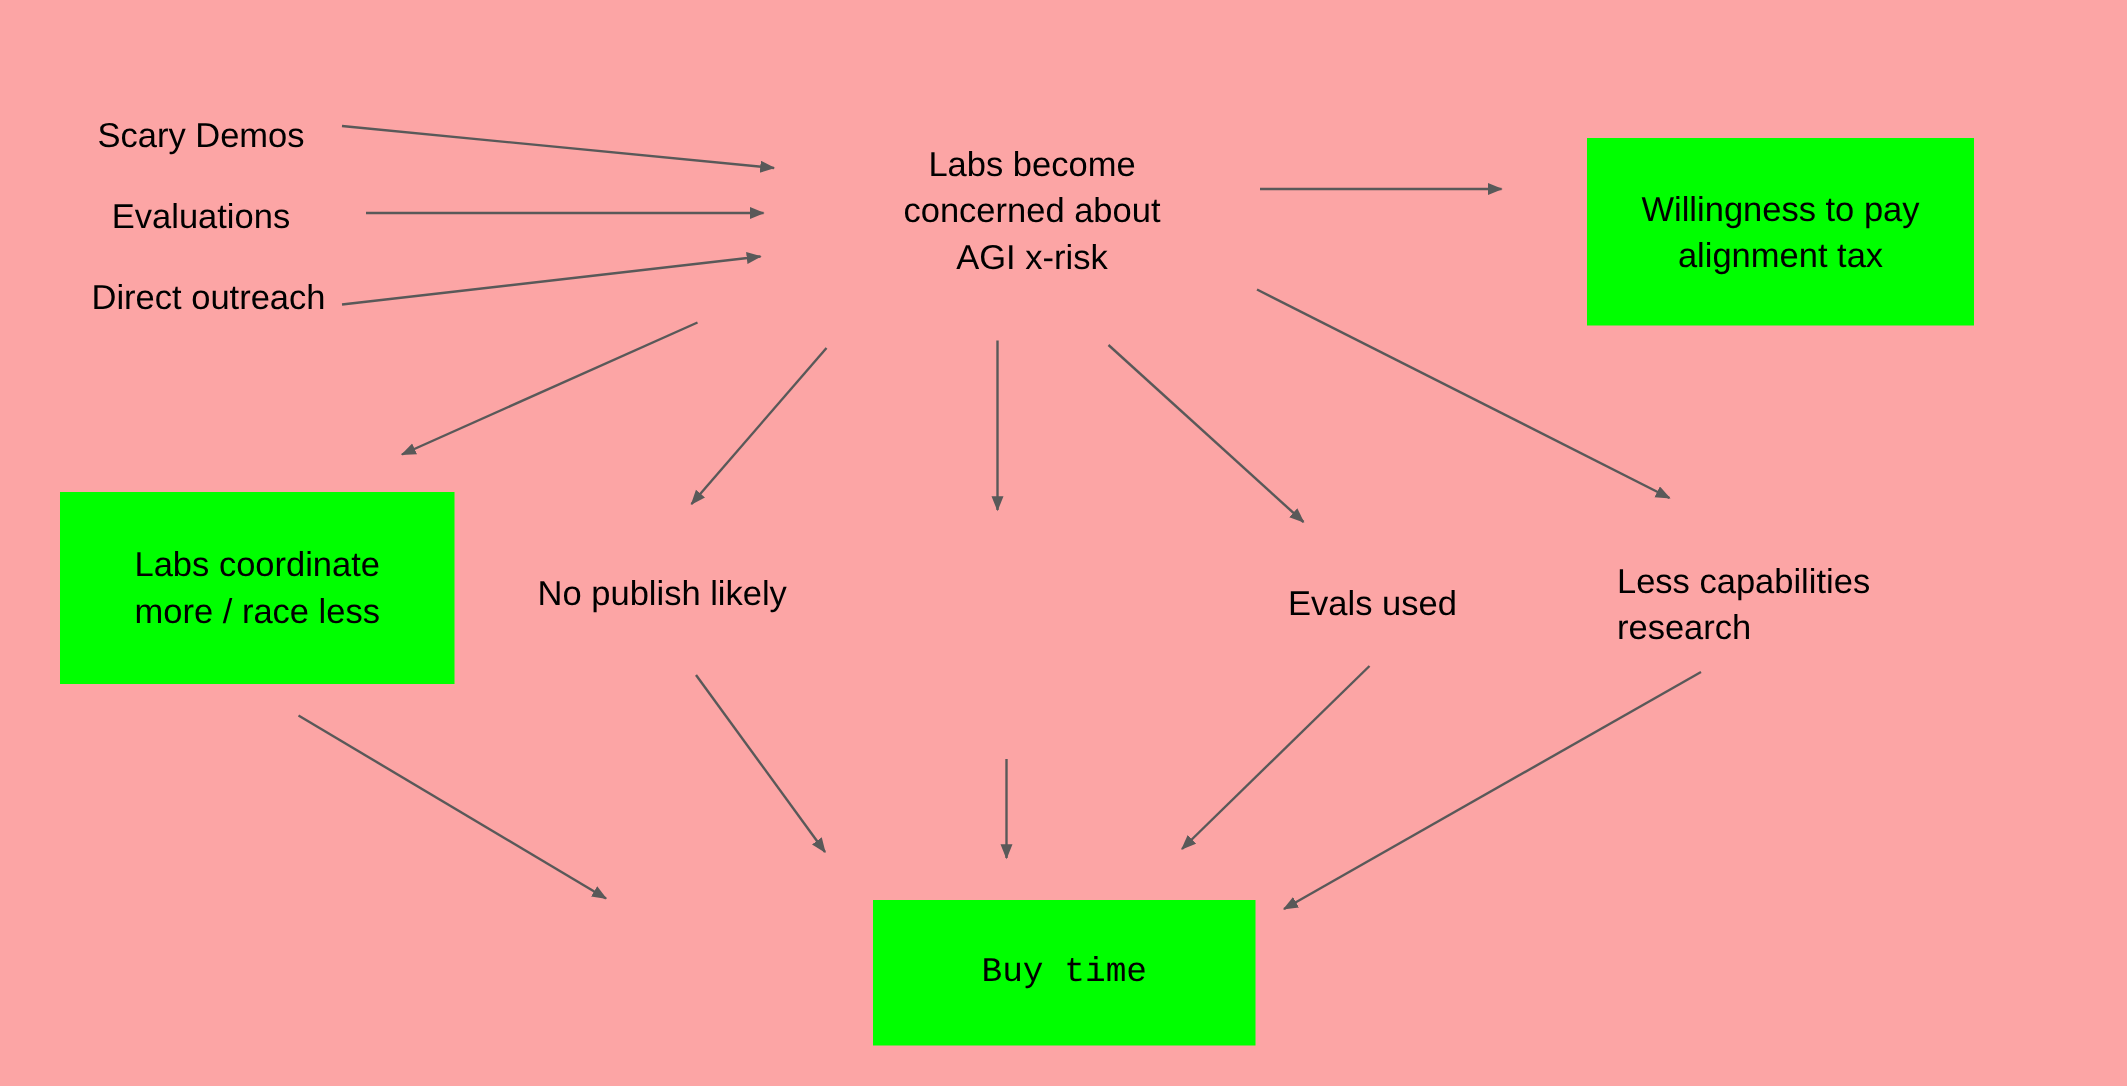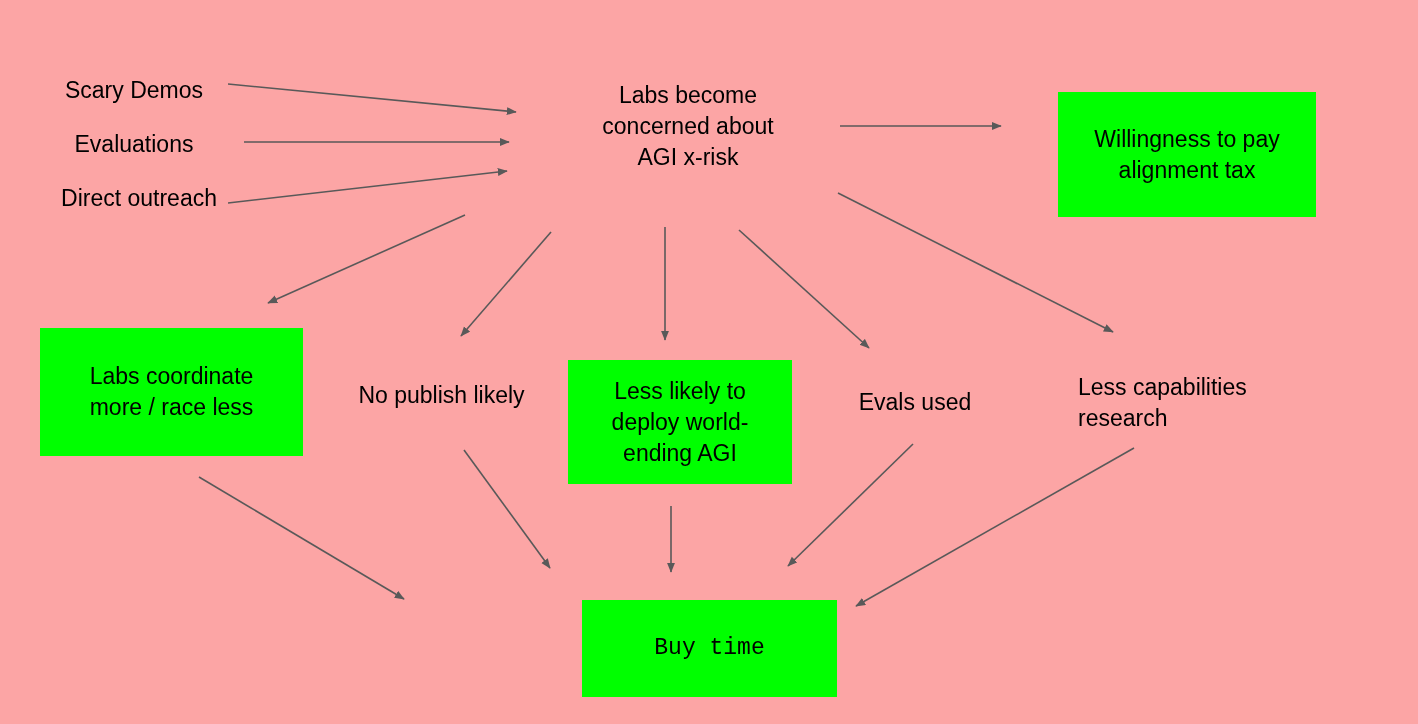--- a/index.html
+++ b/index.html
@@ -47,21 +47,21 @@
     display: block;
     width: 100%;
     white-space: pre-line;
   }
 
   
   #src-scary-demos   { left: 34px;  top: 74px;  width: 200px; height: 32px; justify-content: flex-start; }
   #src-evaluations   { left: 34px;  top: 128px; width: 200px; height: 32px; justify-content: flex-start; }
   #src-direct-outreach { left: 34px; top: 182px; width: 210px; height: 32px; justify-content: flex-start; }
 
-  #node-labs-concerned { left: 548px; top: 79px; width: 280px; height: 95px; }
+  #node-labs-concerned { left: 548px; top: 93px; width: 280px; height: 95px; }
 
   #node-willingness   { left: 1058px; top: 60px;  width: 258px; height: 125px; margin-top: 32px; }
   #node-labs-coord    { left: 40px;   top: 328px; width: 263px; height: 128px; }
   #node-no-publish    { left: 334px;  top: 378px; width: 215px; height: 34px; }
   #node-less-likely   { left: 568px;  top: 360px; width: 224px; height: 124px; }
   #node-evals-used    { left: 845px;  top: 385px; width: 140px; height: 34px; }
   #node-less-capabil  { left: 1078px; top: 372px; width: 205px; height: 62px; align-items: flex-start; }
   #node-buy-time      { left: 582px;  top: 600px; width: 255px; height: 97px; font-family: Liberation Mono, monospace; }
 
   #node-less-capabil .label { text-align: left; }
@@ -116,25 +116,20 @@
     <span class="label">Willingness to pay
 alignment tax</span>
   </div>
   <div class="node boxed" id="node-labs-coord">
     <span class="label">Labs coordinate
 more / race less</span>
   </div>
   <div class="node plain" id="node-no-publish">
     <span class="label">No publish likely</span>
   </div>
-  <div class="node boxed" id="node-less-likely">
-    <span class="label">Less likely to
-deploy world-
-ending AGI</span>
-  </div>
   <div class="node plain" id="node-evals-used">
     <span class="label">Evals used</span>
   </div>
   <div class="node plain" id="node-less-capabil">
     <span class="label">Less capabilities
 research</span>
   </div>
   <div class="node boxed" id="node-buy-time">
     <span class="label">Buy time</span>
   </div>

